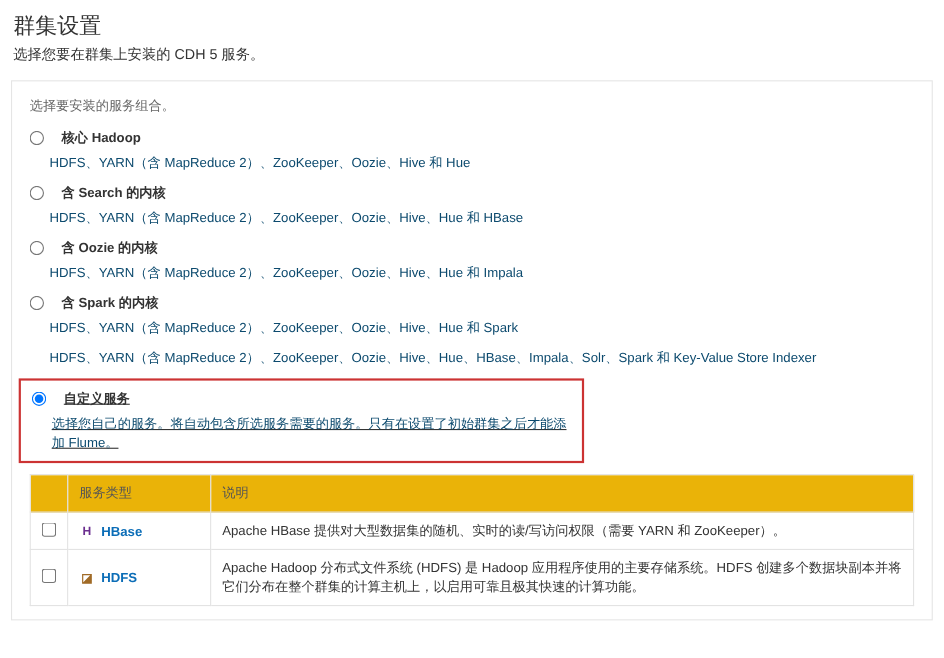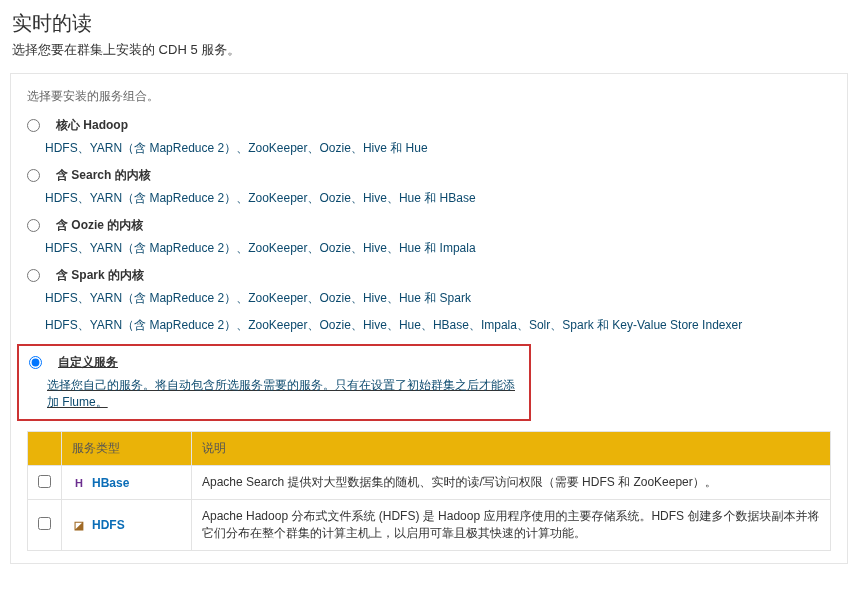--- a/index.html
+++ b/index.html
@@ -87,21 +87,21 @@
     font-size: 11px;
     font-weight: bold;
   }
   .icon-hbase { color: #6b2e8f; }
   .icon-hdfs { color: #a06a26; }
   input[type=checkbox] { margin: 0; }
 </style>
 </head>
 <body>
 
-<h1 class="page-title">实时的读</h1>
+<h1 class="page-title">群集设置</h1>
 <div class="page-subtitle">选择您要在群集上安装的 CDH 5 服务。</div>
 
 <div class="panel">
   <div class="panel-hint">选择要安装的服务组合。</div>
 
   <div id="options-container">
       <div class="opt-group">
         <label class="opt-row">
           <input type="radio" name="svccombo" style="">
           <span class="opt-title">核心 Hadoop</span>
@@ -149,21 +149,21 @@
         <th>说明</th>
       </tr>
     </thead>
     <tbody id="svc-body">
         <tr>
           <td><input type="checkbox" style=""></td>
           <td><span class="svc-name">
               <span class="icon-box icon-hbase">H</span>
               <span>HBase</span>
             </span></td>
-          <td class="svc-desc">Apache Search 提供对大型数据集的随机、实时的读/写访问权限（需要 HDFS 和 ZooKeeper）。</td>
+          <td class="svc-desc">Apache HBase 提供对大型数据集的随机、实时的读/写访问权限（需要 YARN 和 ZooKeeper）。</td>
         </tr>
         <tr>
           <td><input type="checkbox" style=""></td>
           <td><span class="svc-name">
               <span class="icon-box icon-hdfs">◪</span>
               <span>HDFS</span>
             </span></td>
           <td class="svc-desc">Apache Hadoop 分布式文件系统 (HDFS) 是 Hadoop 应用程序使用的主要存储系统。HDFS 创建多个数据块副本并将它们分布在整个群集的计算主机上，以启用可靠且极其快速的计算功能。</td>
         </tr>
       </tbody>

